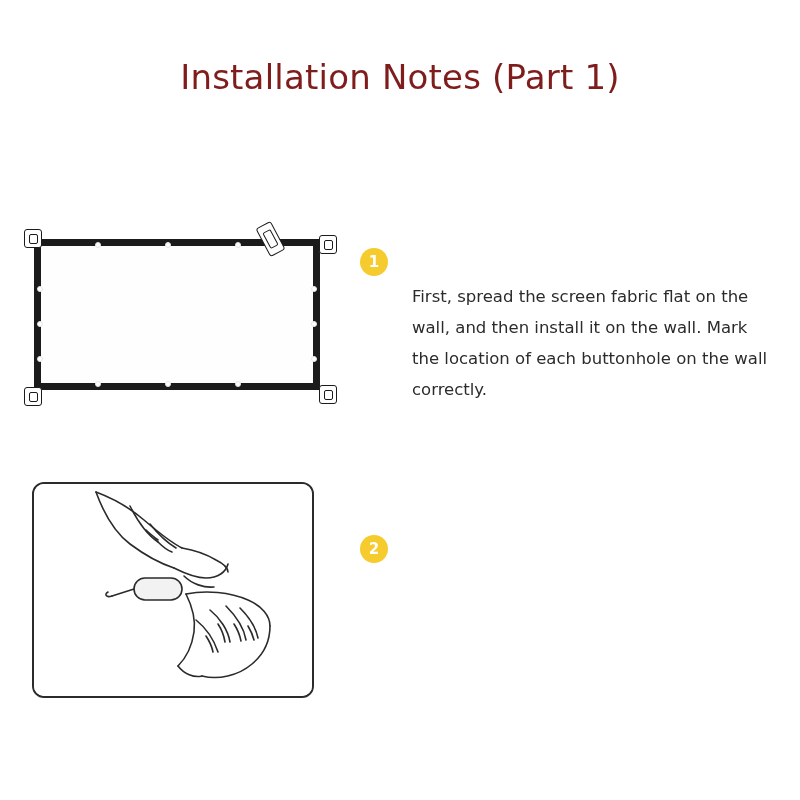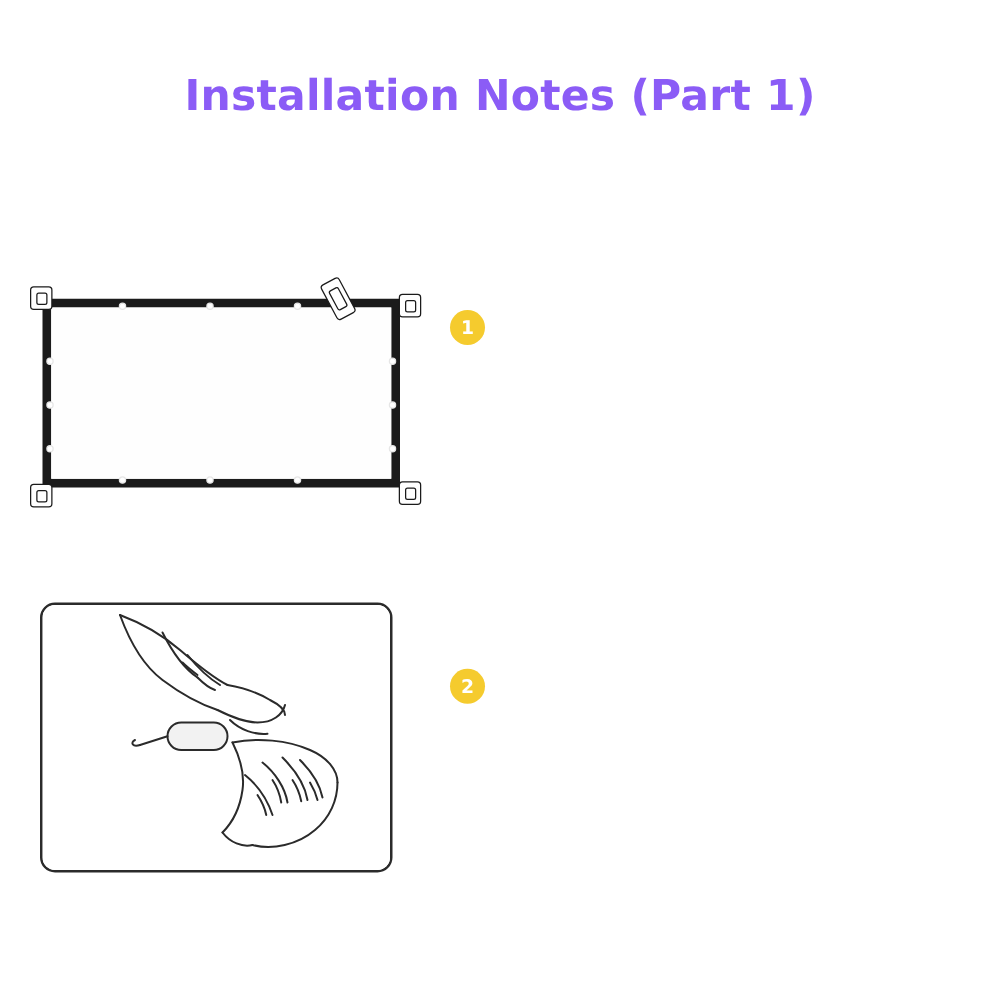--- a/index.html
+++ b/index.html
@@ -11,22 +11,22 @@
     width: 800px;
     height: 800px;
     font-family: "Liberation Sans", sans-serif;
     color: #333333;
     overflow: hidden;
     position: relative;
   }
   .page-title {
     text-align: center;
     font-size: 34px;
-    font-weight: bold;
-    color: #8b5cf6;
+    font-weight: normal;
+    color: #7f1d1d;
     letter-spacing: 0.2px;
     margin-top: 57px;
     font-family: "DejaVu Sans", sans-serif;
   }
 
   .step {
     position: absolute;
     display: flex;
     align-items: flex-start;
   }
@@ -207,20 +207,21 @@
       <div class="hook" style="left:297px; top:8px;"></div>
       <div class="hook" style="left:2px; top:160px;"></div>
       <div class="hook" style="left:297px; top:158px;"></div>
 
       <div class="clip-top" style="left:240px; top:-4px;"></div>
     </div>
   </div>
 
   <div class="badge">1</div>
 
+  <div class="step-text">First, spread the screen fabric flat on the wall, and then install it on the wall. Mark the location of each buttonhole on the wall correctly.</div>
 </div>
 
 <div class="step" id="step-2">
 
   <div class="step-figure">
     <div class="photo-card">
       <svg width="278" height="212" viewBox="0 0 278 212">
         <rect x="0" y="0" width="278" height="212" fill="#ffffff"></rect>
         <g fill="none" stroke="#2b2b2b" stroke-width="1.6" stroke-linecap="round" stroke-linejoin="round">
 

